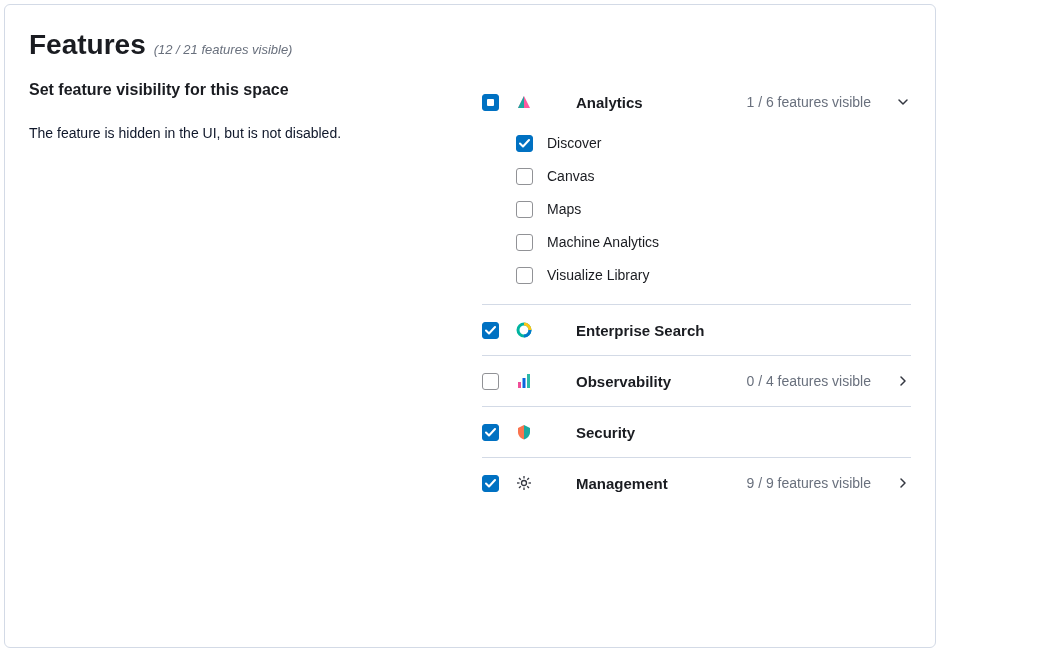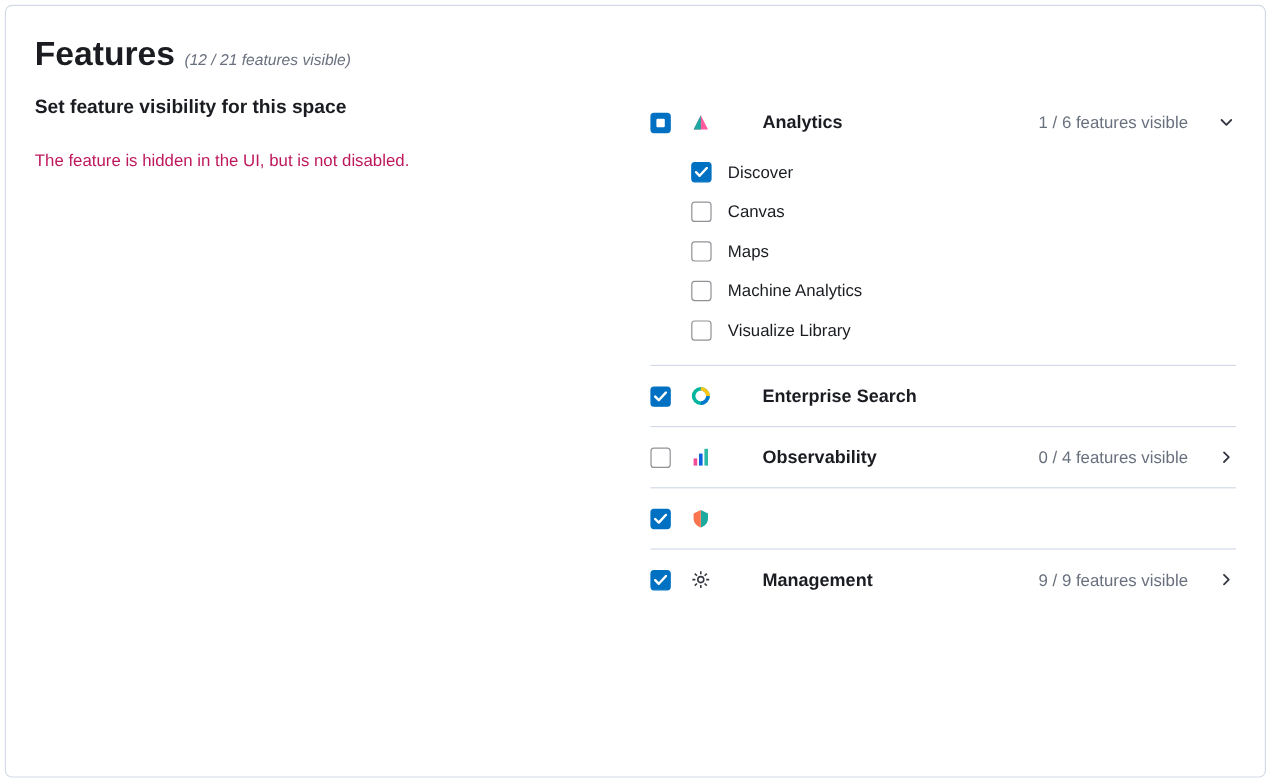--- a/index.html
+++ b/index.html
@@ -9,21 +9,21 @@
     }
     body {
       font-family: -apple-system, BlinkMacSystemFont, "Segoe UI", Helvetica, Arial, sans-serif;
       background: #fff;
       padding: 4px;
     }
     .panel {
       border: 1px solid #d3dae6;
       border-radius: 6px;
       padding: 24px;
-      width: 1051px;
+      width: 932px;
       height: 644px;
       display: flex;
       gap: 24px;
     }
     .left-col {
       flex: 1;
       min-width: 0;
     }
     .right-col {
       flex: 1;
@@ -47,21 +47,21 @@
       color: #69707d;
     }
     .subtitle {
       font-size: 16px;
       font-weight: 700;
       color: #1a1c21;
       margin-bottom: 26px;
     }
     .description {
       font-size: 14px;
-      color: #be185d;
+      color: #0f172a;
     }
     .header-row {
       display: flex;
       align-items: center;
       justify-content: space-between;
       padding-bottom: 12px;
       border-bottom: 1px solid #d3dae6;
     }
     .header-label {
       font-size: 13px;
@@ -266,20 +266,21 @@
               <svg width="11" height="9" viewBox="0 0 11 9">
                 <path d="M1 4.5 L4 7.5 L10 1" stroke="#fff" stroke-width="2" fill="none" stroke-linecap="round" stroke-linejoin="round"></path>
               </svg>
             </div>
             <div class="cat-icon">
               <svg width="16" height="16" viewBox="0 0 16 16">
                 <path d="M8 1 L14 4 L14 8 C14 12 11 14.5 8 15.5 L8 1 Z" fill="#1ba9a0"></path>
                 <path d="M8 1 L2 4 L2 8 C2 12 5 14.5 8 15.5 L8 1 Z" fill="#fa744e"></path>
               </svg>
             </div>
+            <div class="cat-name">Security</div>
           </div>
         </div>
         <div class="category">
           <div class="category-row">
             <div class="checkbox checked">
               <svg width="11" height="9" viewBox="0 0 11 9">
                 <path d="M1 4.5 L4 7.5 L10 1" stroke="#fff" stroke-width="2" fill="none" stroke-linecap="round" stroke-linejoin="round"></path>
               </svg>
             </div>
             <div class="cat-icon">

